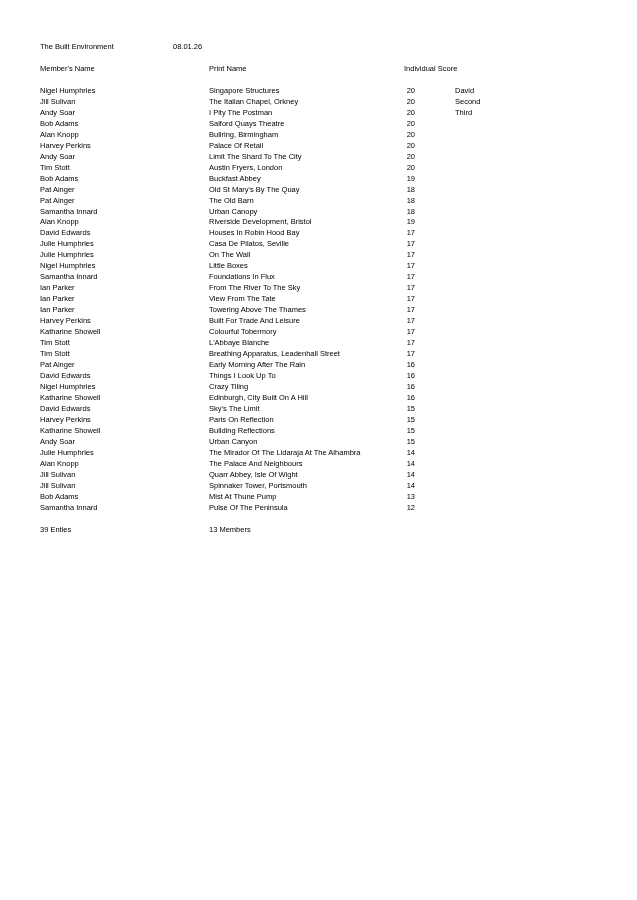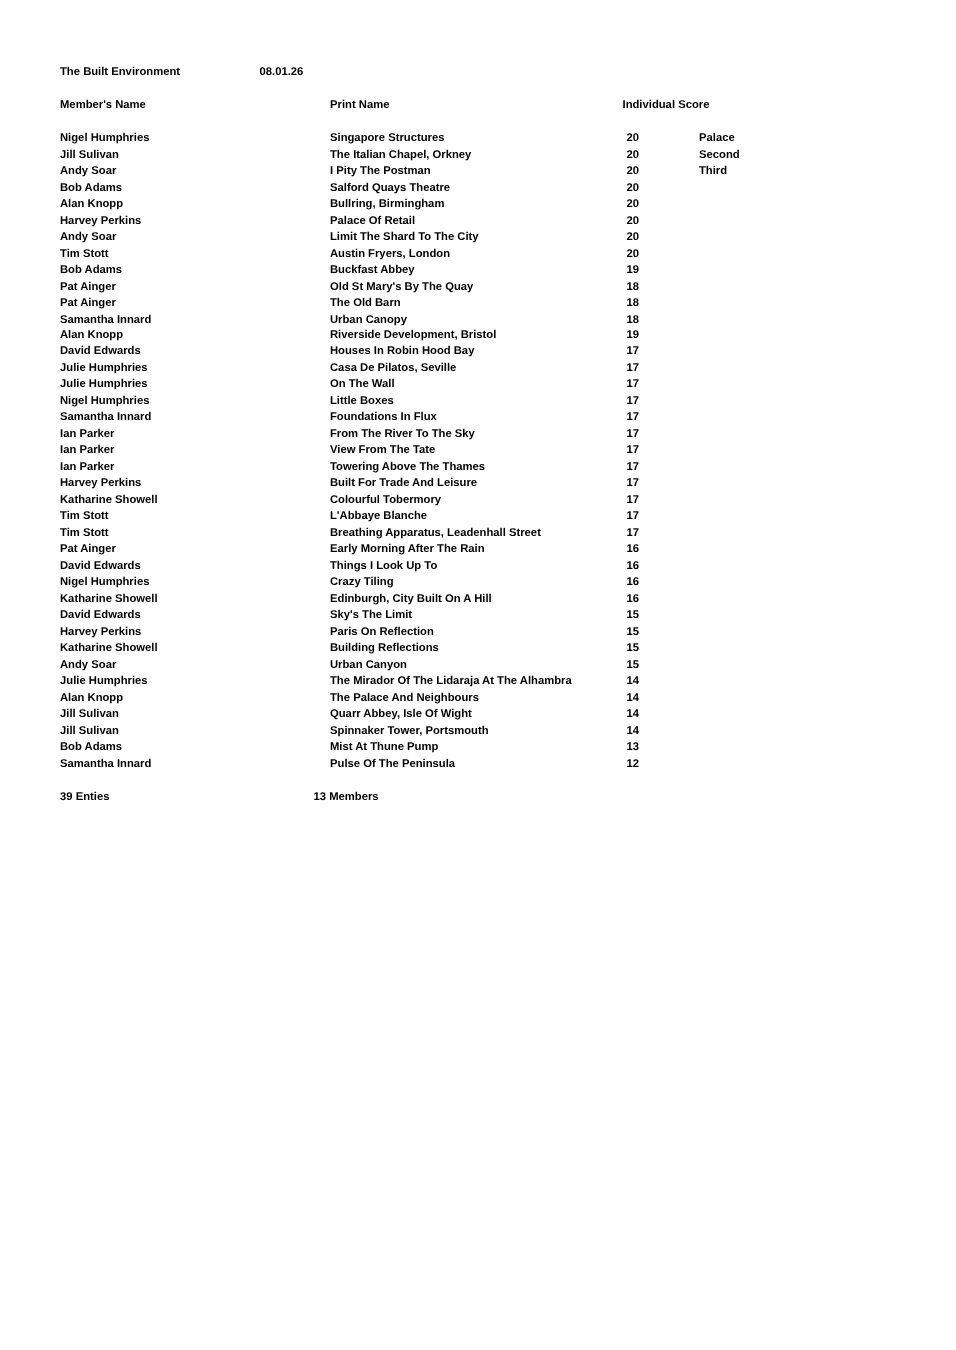--- a/index.html
+++ b/index.html
@@ -18,30 +18,29 @@
     color: #000000;
   }
   .sheet {
     position: absolute;
     left: 40px;
     top: 41px;
   }
   .row {
     display: flex;
     height: 10.97px;
-    align-items: flex-end;
+    align-items: center;
     white-space: nowrap;
-    font-weight: bold;
   }
   .spacer {
     height: 10.97px;
   }
   .cell { flex: 0 0 auto; overflow: visible; }
   .c-member { width: 169px; }
-  .c-print  { width: 176px; margin-left: 11px; }
+  .c-print  { width: 176px; }
   .c-score  { width: 30px; text-align: right; }
   .c-award  { margin-left: 40px; }
   .c-title  { width: 133px; }
   .c-score-header { width: 100px; text-align: left; padding-left: 19px; }
 </style>
 </head>
 <body>
 
 <div class="page">
   <div class="sheet">
@@ -60,21 +59,21 @@
     </div>
 
     <div class="spacer"></div>
 
     <div>
 
     <div class="row">
         <div class="cell c-member">Nigel Humphries</div>
         <div class="cell c-print">Singapore Structures</div>
         <div class="cell c-score">20</div>
-        <div class="cell c-award">Palace</div>
+        <div class="cell c-award">David</div>
       </div>
         <div class="row">
         <div class="cell c-member">Jill Sulivan</div>
         <div class="cell c-print">The Italian Chapel, Orkney</div>
         <div class="cell c-score">20</div>
         <div class="cell c-award">Second</div>
       </div>
         <div class="row">
         <div class="cell c-member">Andy Soar</div>
         <div class="cell c-print">I Pity The Postman</div>

